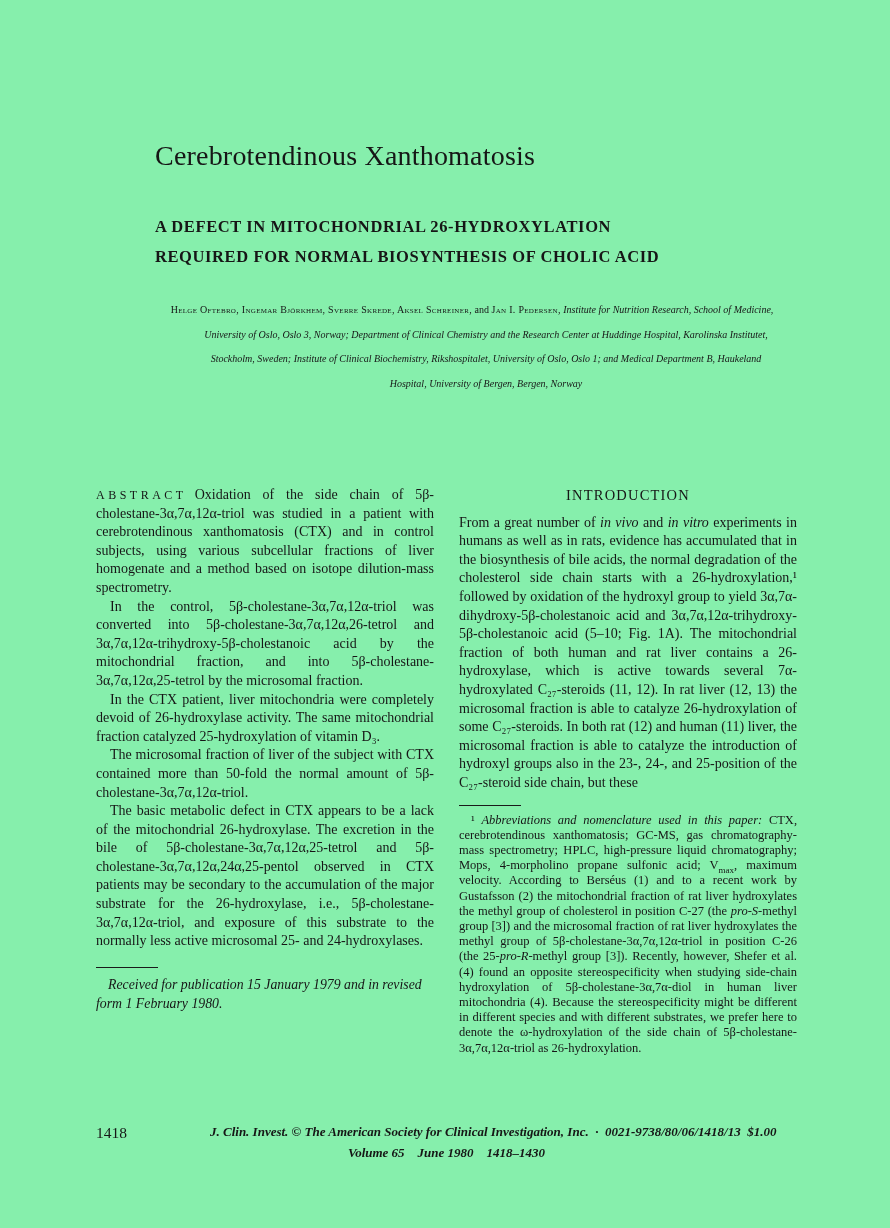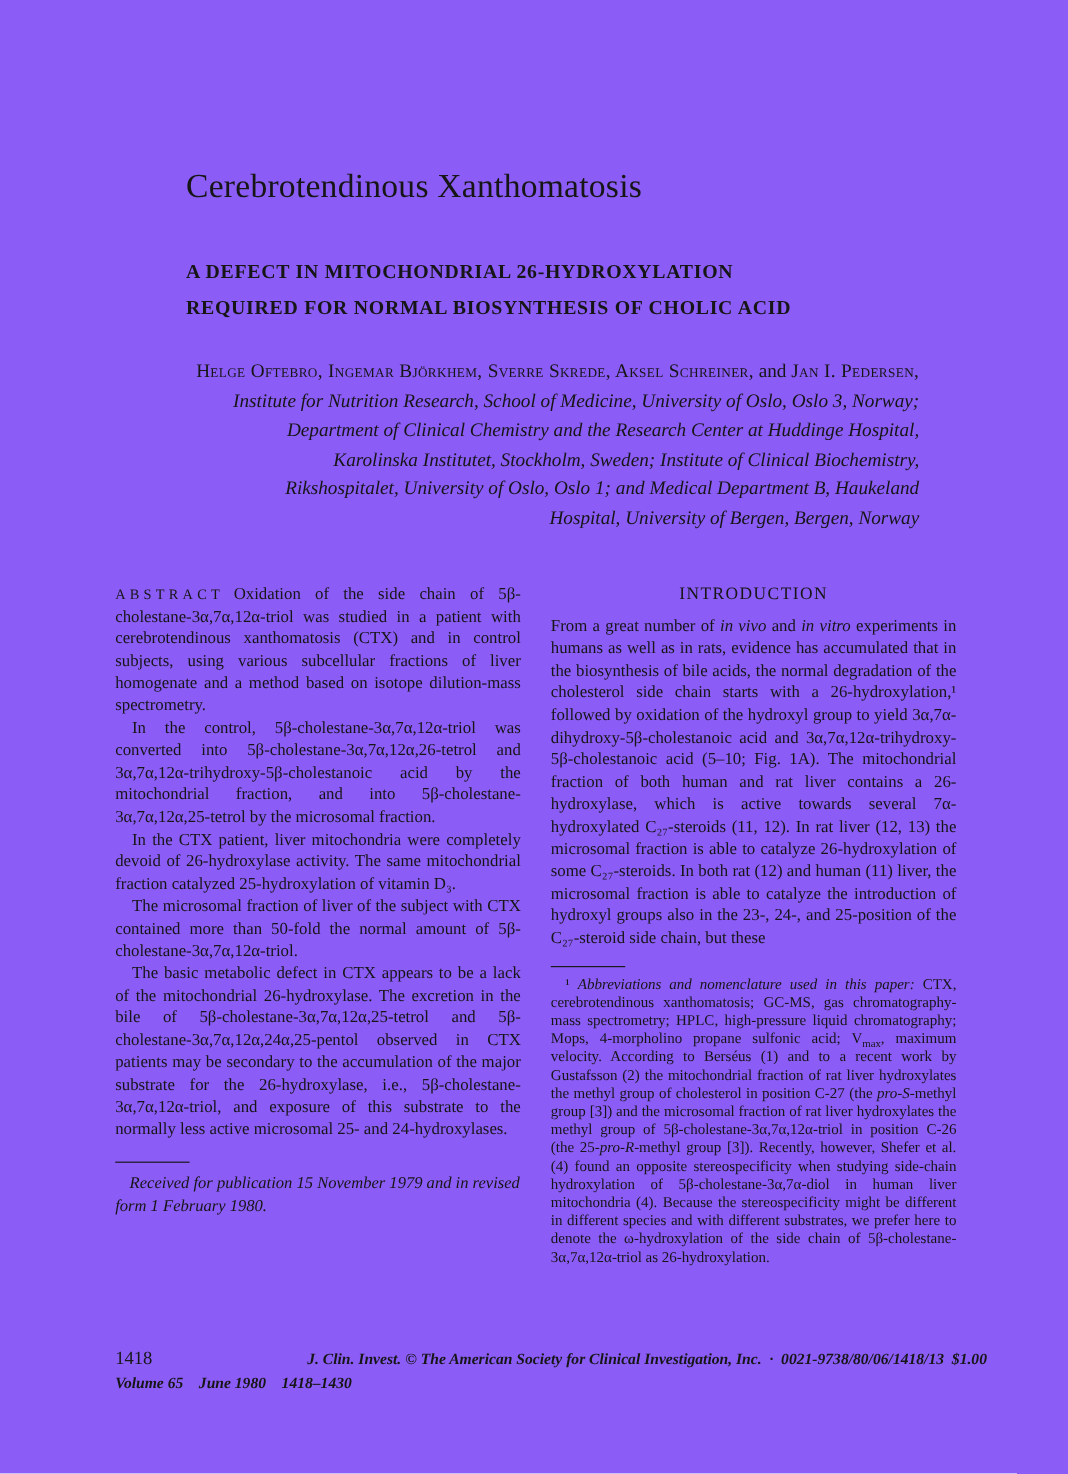--- a/index.html
+++ b/index.html
@@ -1,32 +1,32 @@
 <!DOCTYPE html>
 <html lang="en"><head>
 <meta charset="utf-8">
 <style>
   * { margin:0; padding:0; box-sizing:border-box; }
   html,body { background:#ffffff; }
   .page {
     position:relative; width:890px; height:1228px;
-    background:#8b5cf6; color:#161616; overflow:hidden;
+    background:#86efac; color:#161616; overflow:hidden;
     font-family:"Liberation Serif","DejaVu Serif",serif;
   }
   .title {
     position:absolute; left:155px; top:140px;
     font-size:28px; font-weight:400; letter-spacing:0.2px;
   }
   .subtitle {
     position:absolute; left:155px; top:212px;
     font-size:16.5px; font-weight:700; letter-spacing:0.6px; line-height:30px;
   }
   .authors {
-    position:absolute; left:154px; top:298px; width:612px;
-    font-size:16px; line-height:24.6px; text-align:right;
+    position:absolute; left:166px; top:298px; width:612px;
+    font-size:10px; line-height:24.6px; text-align:center;
     padding-left:28px; text-indent:-28px;
   }
   .sc { font-variant:small-caps; letter-spacing:0.3px; }
   .it { font-style:italic; }
   .col {
     position:absolute; top:486px; width:338px;
     font-size:14px; line-height:18.6px; text-align:justify;
     hyphens:auto; -webkit-hyphens:auto;
   }
   .col-left  { left:96px; }
@@ -47,24 +47,24 @@
     text-indent:12px; text-align:left;
   }
   .footnote {
     font-size:12.5px; line-height:15.2px; text-indent:12px; text-align:justify;
   }
   .footnote sub.vsub { font-size:0.72em; vertical-align:sub; line-height:0; }
   .footer {
     position:absolute; left:96px; top:1124px; width:701px;
     font-size:13px;
   }
-  .footer .row1 { display:flex; align-items:center;gap:46px; }
+  .footer .row1 { display:flex; align-items:flex-start; }
   .pageno { width:114px; font-size:15.5px; font-weight:400; flex:0 0 auto; }
   .jline  { font-style:italic; font-weight:700; white-space:nowrap; }
-  .vline  { text-align:left; font-style:italic; font-weight:700; margin-top:3px; }
+  .vline  { text-align:center; font-style:italic; font-weight:700; margin-top:3px; }
 </style>
 </head>
 <body>
 
 <div class="page">
 
   <h1 class="title">Cerebrotendinous Xanthomatosis</h1>
 
   <div class="subtitle">
     <div>A DEFECT IN MITOCHONDRIAL 26-HYDROXYLATION</div>
@@ -74,21 +74,21 @@
   <p class="authors"><span class="sc">Helge Oftebro, Ingemar Björkhem, Sverre Skrede, Aksel Schreiner,</span>
     <span>and </span><span class="sc">Jan I. Pedersen,</span><span class="it"> Institute for Nutrition Research, School of Medicine, University of Oslo, Oslo 3, Norway; Department of Clinical Chemistry and the Research Center at Huddinge Hospital, Karolinska Institutet, Stockholm, Sweden; Institute of Clinical Biochemistry, Rikshospitalet, University of Oslo, Oslo 1; and Medical Department B, Haukeland Hospital, University of Bergen, Bergen, Norway</span></p>
 
   <div class="col col-left">
     <p><span class="abstract-label">ABSTRACT</span><span>Oxidation of the side chain of 5β-cholestane-3α,7α,12α-triol was studied in a patient with cerebrotendinous xanthomatosis (CTX) and in control subjects, using various subcellular fractions of liver homogenate and a method based on isotope dilution-mass spectrometry.</span></p>
     <p class="ind">In the control, 5β-cholestane-3α,7α,12α-triol was converted into 5β-cholestane-3α,7α,12α,26-tetrol and 3α,7α,12α-trihydroxy-5β-cholestanoic acid by the mitochondrial fraction, and into 5β-cholestane-3α,7α,12α,25-tetrol by the microsomal fraction.</p>
     <p class="ind">In the CTX patient, liver mitochondria were completely devoid of 26-hydroxylase activity. The same mitochondrial fraction catalyzed 25-hydroxylation of vitamin D₃.</p>
     <p class="ind">The microsomal fraction of liver of the subject with CTX contained more than 50-fold the normal amount of 5β-cholestane-3α,7α,12α-triol.</p>
     <p class="ind">The basic metabolic defect in CTX appears to be a lack of the mitochondrial 26-hydroxylase. The excretion in the bile of 5β-cholestane-3α,7α,12α,25-tetrol and 5β-cholestane-3α,7α,12α,24α,25-pentol observed in CTX patients may be secondary to the accumulation of the major substrate for the 26-hydroxylase, i.e., 5β-cholestane-3α,7α,12α-triol, and exposure of this substrate to the normally less active microsomal 25- and 24-hydroxylases.</p>
     <div class="rule rule-left"></div>
-    <p class="received">Received for publication 15 November 1979 and in revised form 1 February 1980.</p>
+    <p class="received">Received for publication 15 January 1979 and in revised form 1 February 1980.</p>
   </div>
 
   <div class="col col-right">
     <h2 class="section-heading">INTRODUCTION</h2>
     <p><span>From a great number of </span><span class="it">in vivo</span><span> and </span><span class="it">in vitro</span><span> experiments in humans as well as in rats, evidence has accumulated that in the biosynthesis of bile acids, the normal degradation of the cholesterol side chain starts with a 26-hydroxylation,¹ followed by oxidation of the hydroxyl group to yield 3α,7α-dihydroxy-5β-cholestanoic acid and 3α,7α,12α-trihydroxy-5β-cholestanoic acid (5–10; Fig. 1A). The mitochondrial fraction of both human and rat liver contains a 26-hydroxylase, which is active towards several 7α-hydroxylated C₂₇-steroids (11, 12). In rat liver (12, 13) the microsomal fraction is able to catalyze 26-hydroxylation of some C₂₇-steroids. In both rat (12) and human (11) liver, the microsomal fraction is able to catalyze the introduction of hydroxyl groups also in the 23-, 24-, and 25-position of the C₂₇-steroid side chain, but these</span></p>
     <div class="rule rule-right"></div>
     <p class="footnote"><span>¹ </span><span class="it">Abbreviations and nomenclature used in this paper:</span><span> CTX, cerebrotendinous xanthomatosis; GC-MS, gas chromatography-mass spectrometry; HPLC, high-pressure liquid chromatography; Mops, 4-morpholino propane sulfonic acid; V</span><sub class="vsub">max</sub><span>, maximum velocity. According to Berséus (1) and to a recent work by Gustafsson (2) the mitochondrial fraction of rat liver hydroxylates the methyl group of cholesterol in position C-27 (the </span><span class="it">pro-S</span><span>-methyl group [3]) and the microsomal fraction of rat liver hydroxylates the methyl group of 5β-cholestane-3α,7α,12α-triol in position C-26 (the 25-</span><span class="it">pro-R</span><span>-methyl group [3]). Recently, however, Shefer et al. (4) found an opposite stereospecificity when studying side-chain hydroxylation of 5β-cholestane-3α,7α-diol in human liver mitochondria (4). Because the stereospecificity might be different in different species and with different substrates, we prefer here to denote the ω-hydroxylation of the side chain of 5β-cholestane-3α,7α,12α-triol as 26-hydroxylation.</span></p>
   </div>
 
   <div class="footer">

